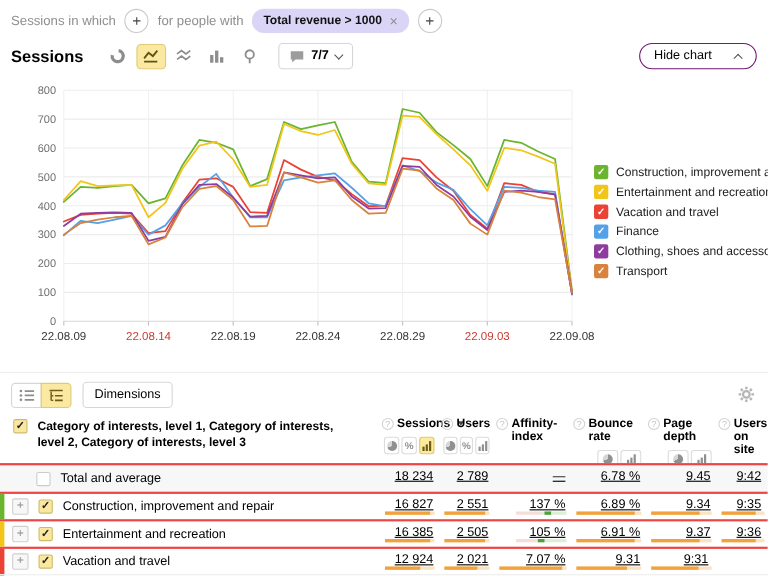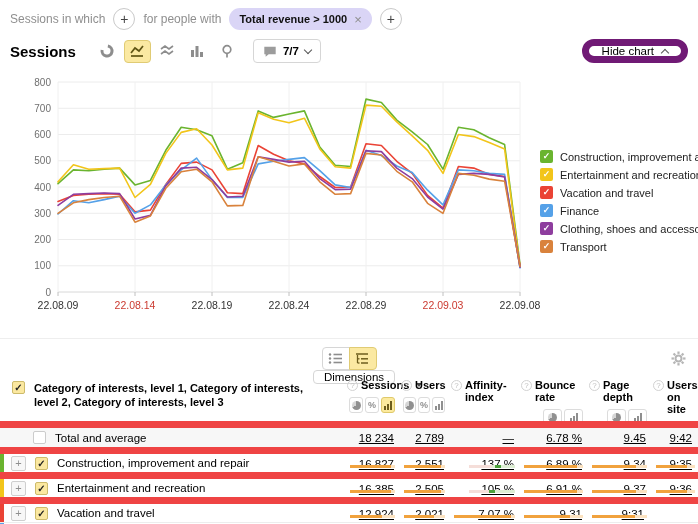--- a/index.html
+++ b/index.html
@@ -26,41 +26,41 @@
   .icon-btn { width:27px; height:23px; display:inline-flex; align-items:center;
     justify-content:center; border:1px solid transparent; border-radius:4px;
     margin-right:3px; cursor:pointer; }
   .icon-btn svg { stroke:#8d8d8d; fill:none; }
   .icon-btn svg .fill { fill:#8d8d8d; stroke:none; }
   .icon-btn.selected { background:#fbe9a2; border-color:#e0cb74; }
   .icon-btn.selected svg { stroke:#5f5414; }
   .segments-btn { margin-left:9px; height:24px; border:1px solid #d6d6d6; border-radius:4px;
     background:#fff; padding:0 9px; display:inline-flex; align-items:center; gap:6px;
     font-size:11.5px; font-weight:bold; cursor:pointer; }
-  .hide-btn { margin-left:auto; height:24px; border:7px solid #701a75; border-radius:13px;
-    background:#fff; padding:0 13px; display:inline-flex; align-items:center; gap:8px;
+  .hide-btn { margin-left:auto; height:24px; border:1px solid #701a75; border-radius:13px;
+    background:#fff; padding:0 13px; display:inline-flex; align-items:center; gap:21px;
     font-size:11.5px; cursor:pointer; }
   .chev { width:6px; height:6px; border-right:1.5px solid #555; border-bottom:1.5px solid #555;
     display:inline-block; }
   .chev.down { transform:rotate(45deg); margin-top:-3px; }
   .chev.up { transform:rotate(-135deg); margin-top:3px; }
 
   
   #chart-svg { position:absolute; left:26px; top:72px; }
   #chart-svg text { font-family:"Liberation Sans", sans-serif; }
   .legend { position:absolute; left:540px; top:150px; }
   .legend-item { display:flex; align-items:center; gap:7px; margin-bottom:5px; cursor:pointer; }
   .legend-check { width:13px; height:13px; border-radius:2px; color:#fff; font-size:9px;
     line-height:13px; text-align:center; font-weight:bold; flex:0 0 13px; }
   .legend-label { font-size:11px; color:#222; white-space:nowrap; }
 
   
   .table-sec { position:absolute; left:0; right:0; top:338px; bottom:0; border-top:1px solid #eee; }
   .t-toolbar { position:absolute; left:10px; top:8px; right:10px; height:24px;
-    display:flex; align-items:center;flex-direction:column; }
+    display:flex; align-items:center; }
   .seg-group { display:inline-flex; }
   .seg-btn { width:28px; height:23px; border:1px solid #d6d6d6; background:#fff;
     display:inline-flex; align-items:center; justify-content:center; cursor:pointer; }
   .seg-btn:first-child { border-radius:4px 0 0 4px; }
   .seg-btn:last-child { border-radius:0 4px 4px 0; margin-left:-1px; }
   .seg-btn svg { stroke:#8d8d8d; }
   .seg-btn.selected { background:#fbe9a2; border-color:#e0cb74; z-index:1; }
   .seg-btn.selected svg { stroke:#6d5d1c; }
   .btn { height:24px; border:1px solid #d6d6d6; border-radius:4px; background:#fff;
     padding:0 10px; display:inline-flex; align-items:center; gap:6px; font-size:11.5px;
@@ -90,21 +90,21 @@
   .mini-btn.pct { font-size:9px; font-weight:bold; color:#8f8f8f; }
   .mini-pie { width:9px; height:9px; border-radius:50%;
     background:conic-gradient(#909090 0 250deg, #d6d6d6 250deg); }
   .mini-bars { display:flex; align-items:flex-end; gap:1px; height:9px; }
   .mini-bars i { display:block; width:2px; background:#8f8f8f; }
   .mini-bars i:nth-child(1){ height:4px; } .mini-bars i:nth-child(2){ height:6px; }
   .mini-bars i:nth-child(3){ height:9px; }
   .mini-btn.active .mini-bars i { background:#6d5d1c; }
 
   .tbody { position:absolute; left:0; right:0; top:82px; }
-  .t-row { height:25px; border-top:7px solid #ef4444; }
+  .t-row { height:25px; border-top:2px solid #ef4444; }
   .t-total { height:26px; background:#f7f7f7; }
   .dim-cell { position:relative; display:flex; align-items:center; gap:9px; padding-left:11px; }
   .t-total .dim-cell { padding-left:33px; }
   .stripe { position:absolute; left:0; top:0; bottom:0; width:4px; }
   .expand-btn { width:15px; height:15px; border:1px solid #cfcfcf; border-radius:2px;
     background:#f7f7f7; color:#8f8f8f; font-size:11px; line-height:13px; text-align:center;
     cursor:pointer; flex:0 0 15px; }
   .row-check { width:13px; height:13px; border-radius:2px; flex:0 0 13px; font-size:10px;
     line-height:12px; text-align:center; font-weight:bold; color:#222; cursor:pointer; }
   .row-check.checked { background:#fbe8a0; border:1px solid #cdbb6b; }

